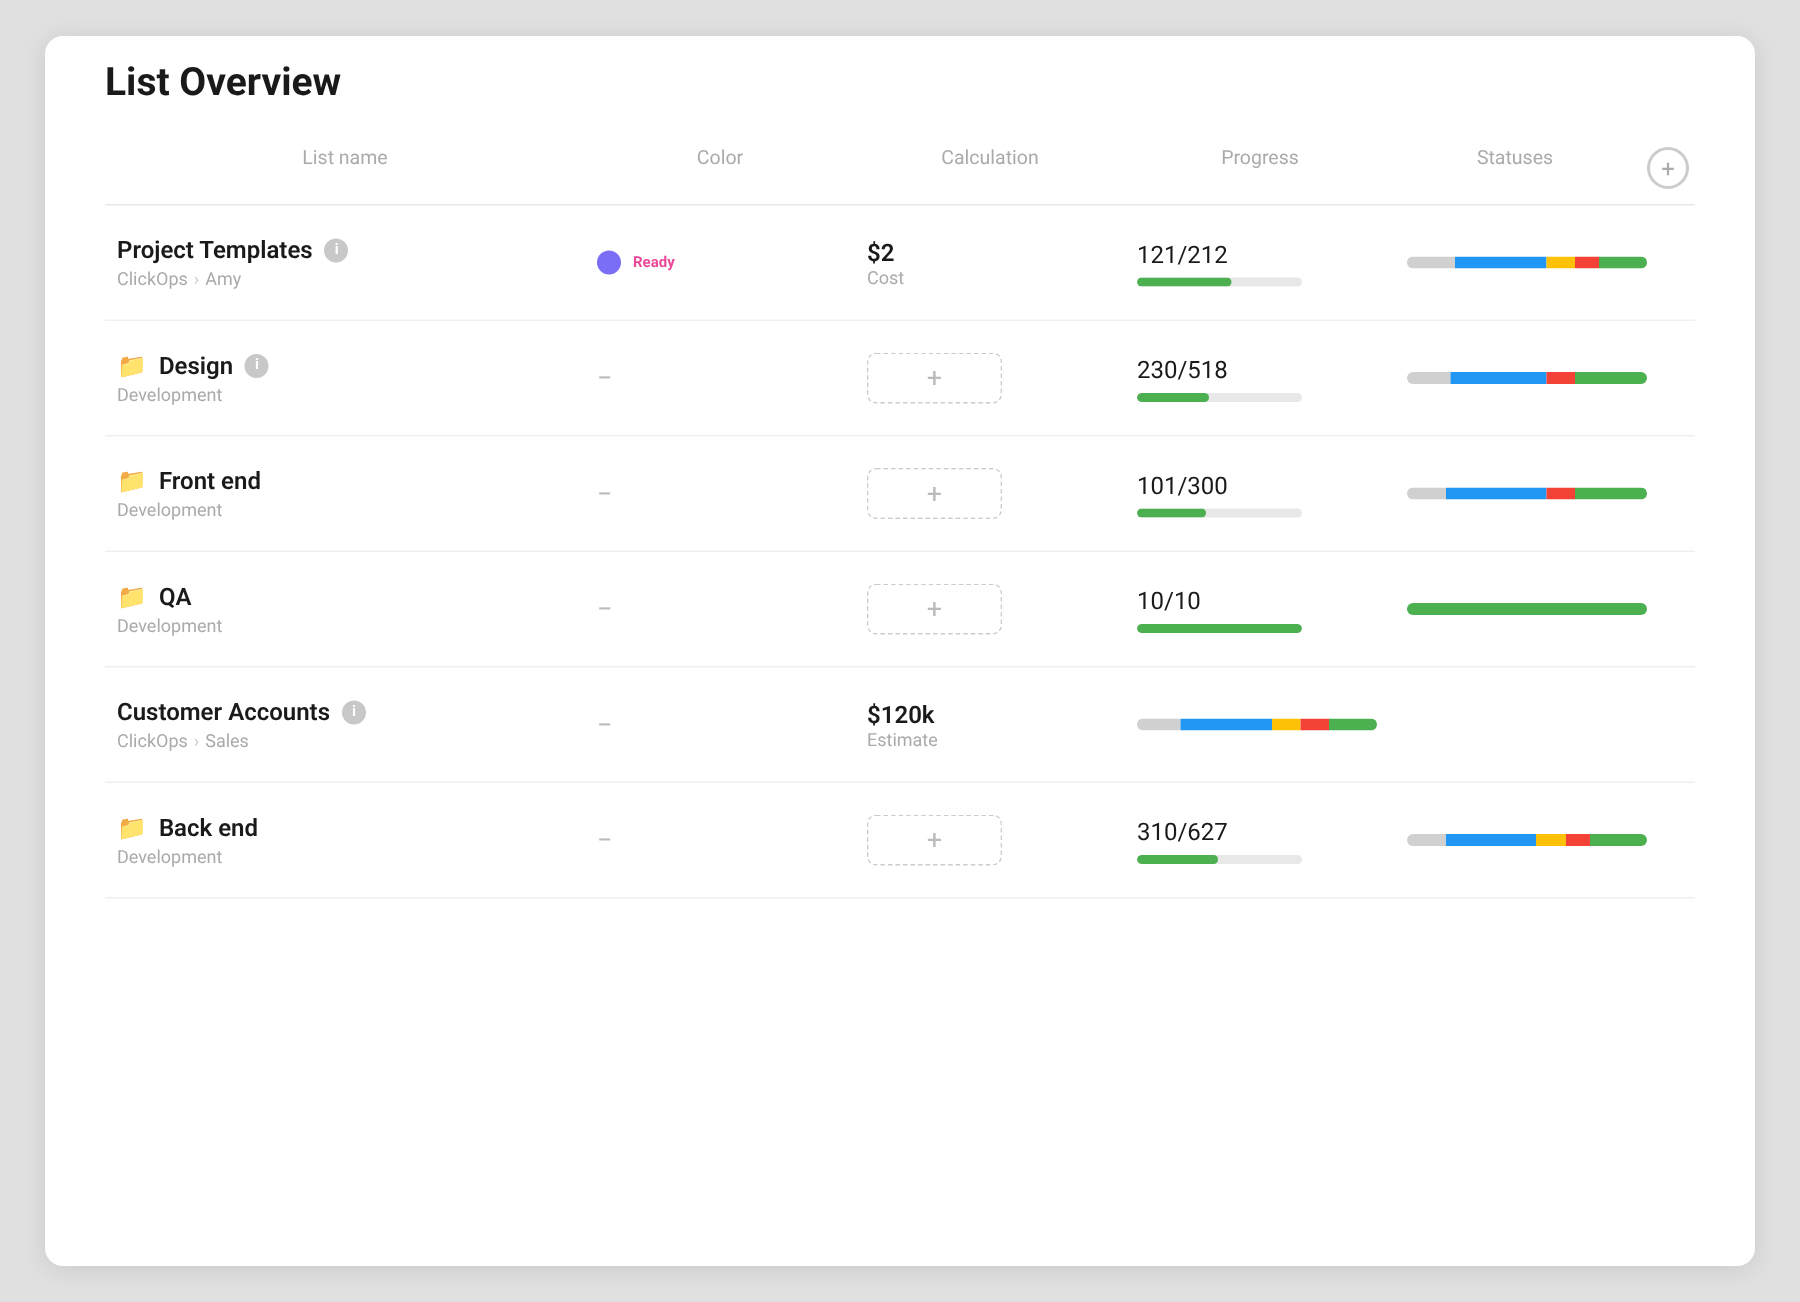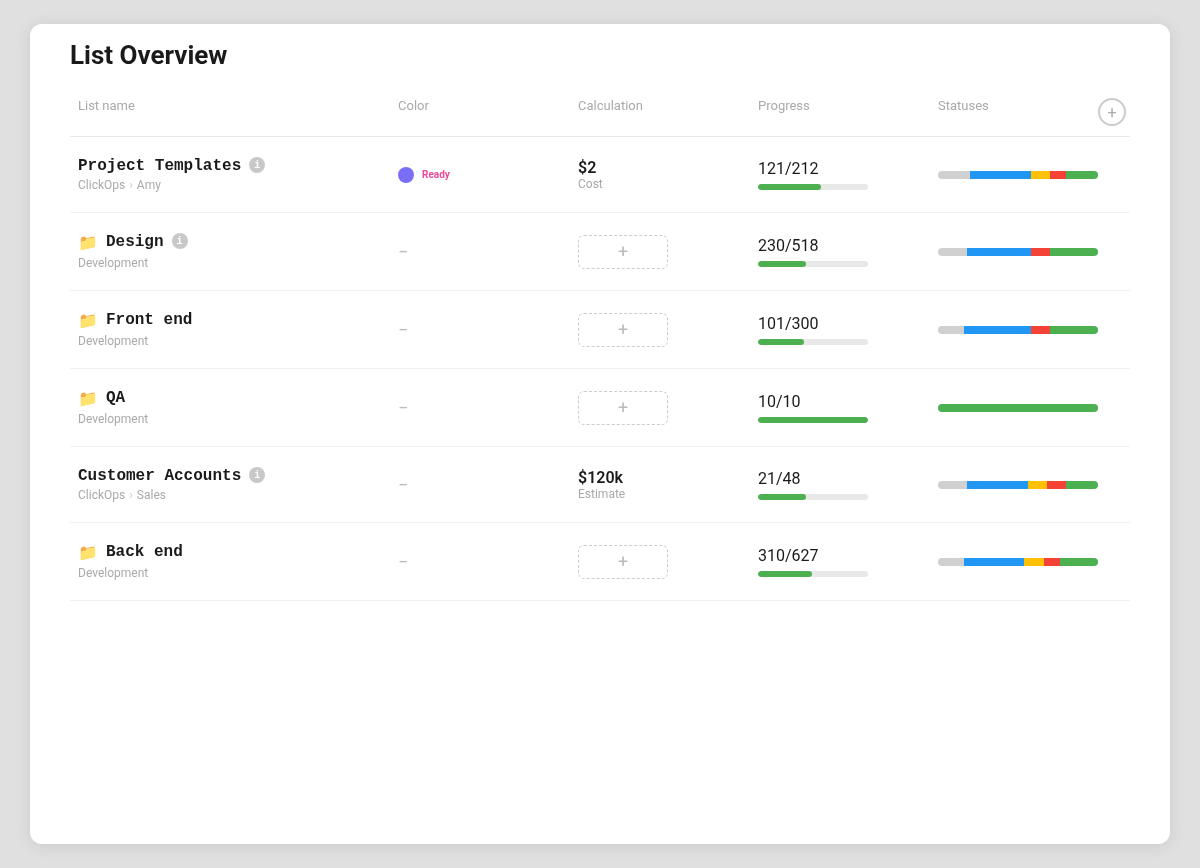--- a/index.html
+++ b/index.html
@@ -27,37 +27,37 @@
     }
     .table-header {
       display: grid;
       grid-template-columns: 320px 180px 180px 180px 1fr 40px;
       padding: 0 0 10px 0;
       border-bottom: 1.5px solid #e8e8e8;
       color: #aaa;
       font-size: 13px;
       font-weight: 400;
     }
-    .col-header { padding: 0 8px; }
+    .col-header { padding: 0 8px; text-align: center; }
     .table-row {
       display: grid;
       grid-template-columns: 320px 180px 180px 180px 1fr 40px;
       align-items: center;
       padding: 20px 0;
       border-bottom: 1.5px solid #f0f0f0;
     }
     .row-name-col { padding: 0 8px; }
     .row-title {
       display: flex;
+      align-items: center;
       gap: 8px;
       font-size: 16px;
       font-weight: 600;
       color: #1a1a1a;
       margin-bottom: 3px;
-      font-family: Liberation Mono, monospace;
     }
     .folder-icon {
       font-size: 16px;
       color: #bbb;
     }
     .info-icon {
       width: 16px;
       height: 16px;
       border-radius: 50%;
       background: #c8c8c8;
@@ -307,26 +307,20 @@
             <span>Sales</span>
           </div>
         </div>
         <div class="color-col">
           <span class="color-dash">−</span>
         </div>
         <div class="calc-col">
           <div class="calc-main">$120k</div>
           <div class="calc-sub">Estimate</div>
         </div>
-        <div class="progress-col">
-          <div class="progress-fraction">21/48</div>
-          <div class="progress-bar-bg">
-            <div class="progress-bar-fill" style="width: 44%; background: rgb(76, 175, 80);"></div>
-          </div>
-        </div>
         <div class="statuses-col">
           <div class="status-bar">
             <div class="status-seg" style="width: 18%; background: rgb(208, 208, 208);"></div>
             <div class="status-seg" style="width: 38%; background: rgb(33, 150, 243);"></div>
             <div class="status-seg" style="width: 12%; background: rgb(255, 193, 7);"></div>
             <div class="status-seg" style="width: 12%; background: rgb(244, 67, 54);"></div>
             <div class="status-seg" style="width: 20%; background: rgb(76, 175, 80);"></div>
           </div>
         </div>
         <div></div>

